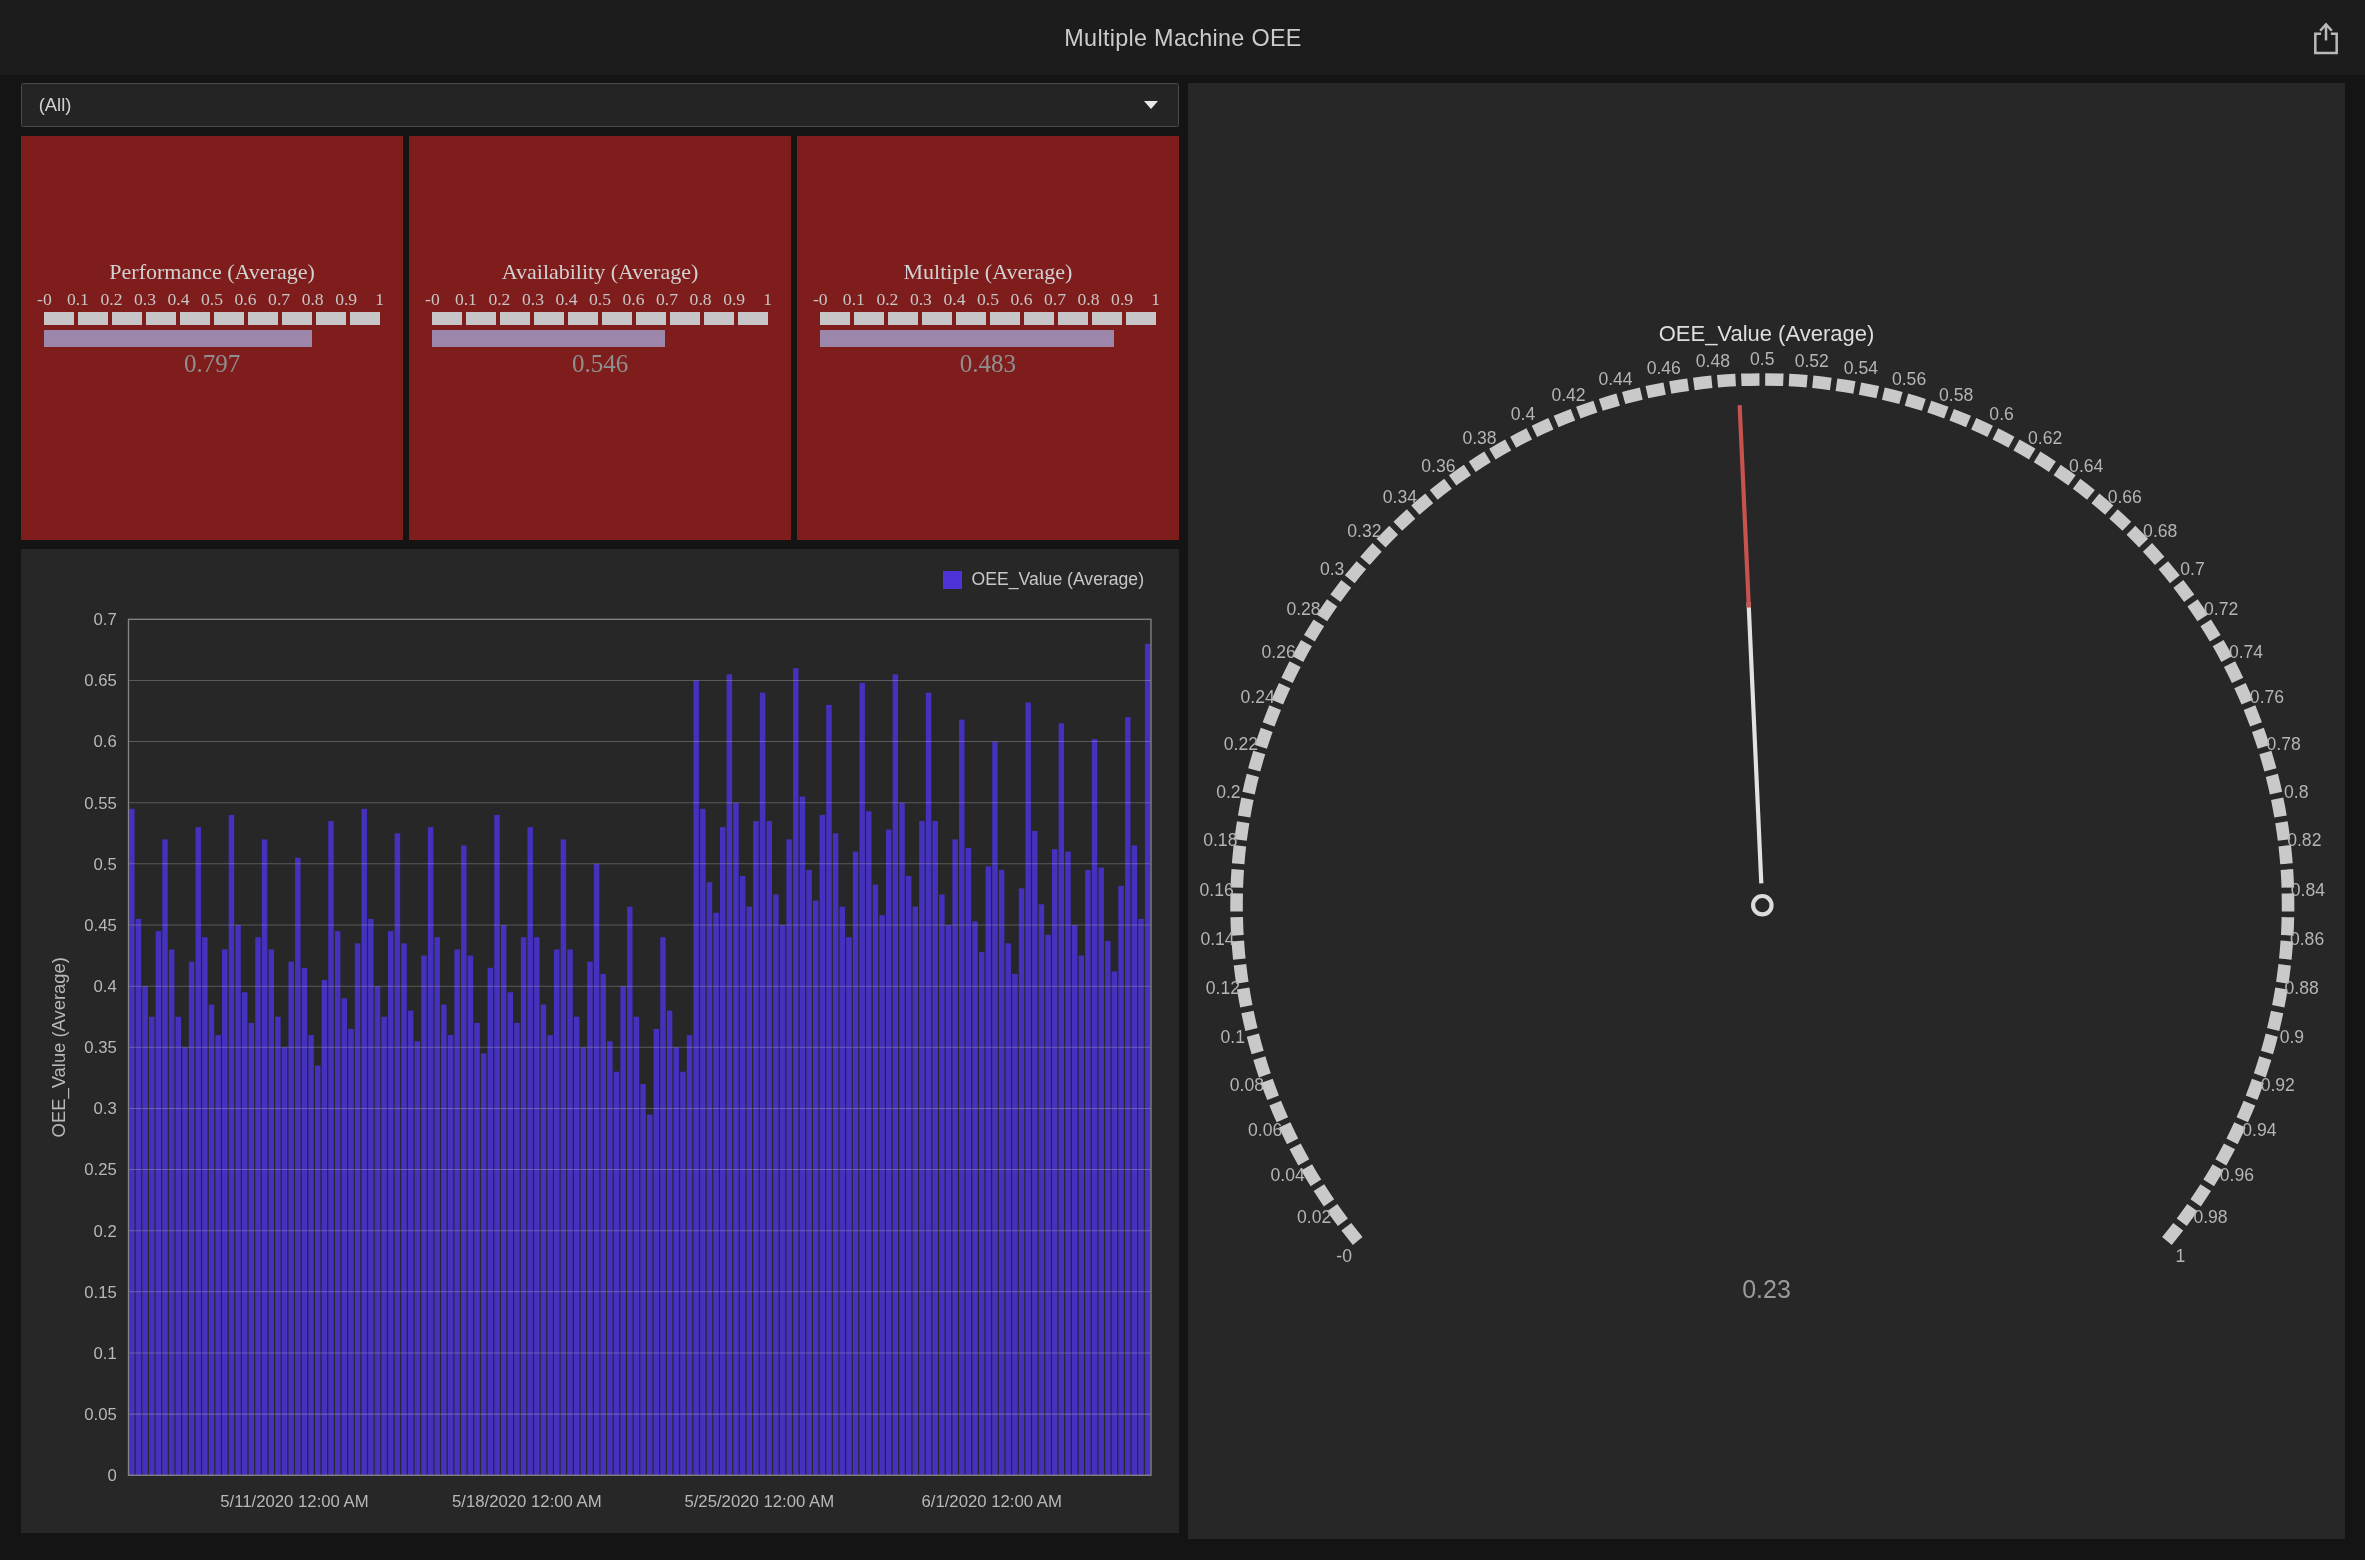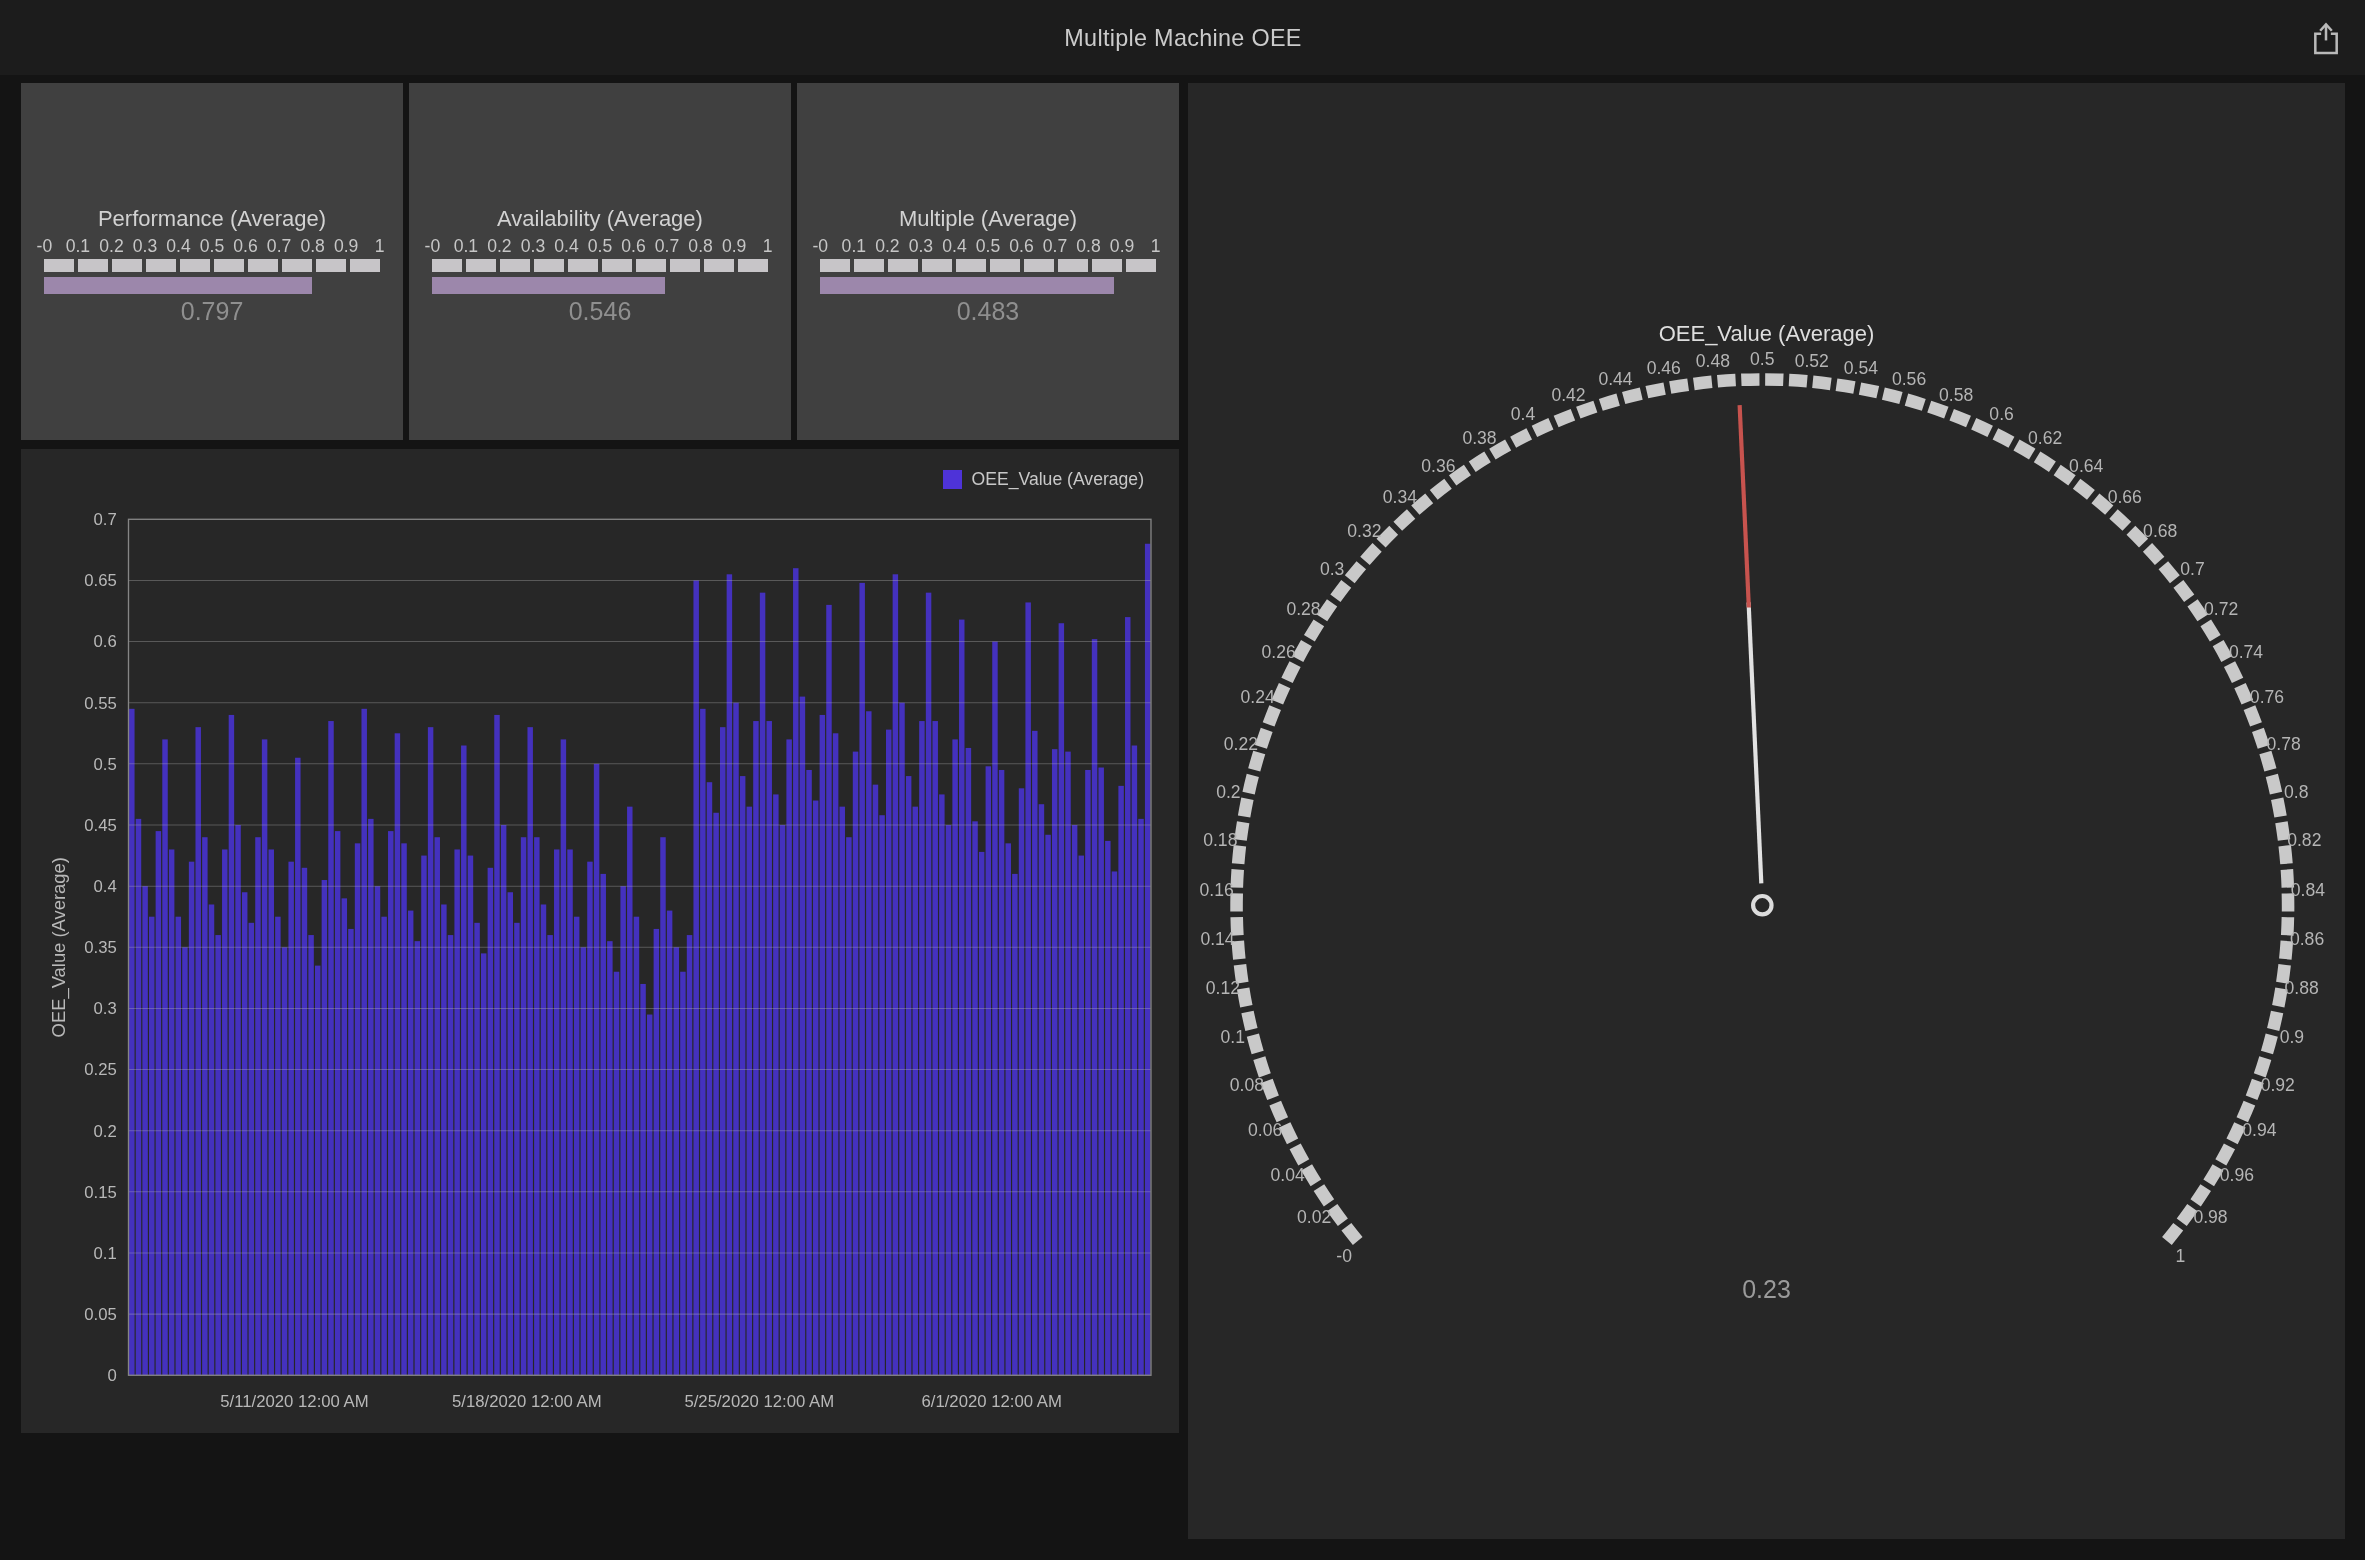--- a/index.html
+++ b/index.html
@@ -20,21 +20,21 @@
        font-size:18.4px;color:#d2d2d2;}
   .dropdown-caret{position:absolute;right:20px;top:50%;transform:translateY(-50%);
        width:0;height:0;border-left:7.5px solid transparent;border-right:7.5px solid transparent;
        border-top:8.4px solid #e8e8e6;}
   .set-filter{width:100%;height:41px;background:#242424;border:0.8px solid #6b6b6b;
        border-radius:6.7px;box-sizing:border-box;display:flex;align-items:center;justify-content:center;
        font-size:17.6px;color:#bdbdbd;margin-bottom:10px;cursor:pointer;
        font-family:"Liberation Sans","DejaVu Sans",sans-serif;}
 
   .cards{display:flex;gap:5.9px;margin-bottom:9.2px;}
-  .card{flex:1;height:357px;background:#404040;position:relative;}
+  .card{flex:1;height:404px;background:#7f1d1d;position:relative;font-family:Liberation Serif, serif;}
   .lg{position:absolute;left:23.4px;right:23.4px;top:125px;}
   .lg-title{text-align:center;font-size:22px;line-height:22px;color:#d2d2d2;margin-bottom:5px;}
   .lg-ticks{position:relative;height:22px;font-size:17.6px;color:#c6c6c6;}
   .lg-ticks span{position:absolute;top:0.8px;transform:translateX(-50%);}
   .lg-scale{display:flex;gap:4.2px;height:13.4px;margin-top:1.7px;}
   .lg-scale div{flex:1;background:#c7c5c8;}
   .lg-bar-track{margin-top:5px;height:16.7px;}
   .lg-bar{height:100%;background:#9c87ab;}
   .lg-value{text-align:center;font-size:25px;color:#8f8f8f;margin-top:3.3px;}
 
@@ -60,20 +60,24 @@
   <div class="topbar-title">Multiple Machine OEE</div>
   <svg class="share-btn" viewBox="0 0 30 34">
     <path d="M15 19 L15 3" stroke="#b9b9b9" stroke-width="2.6" fill="none"></path>
     <path d="M9 9 L15 2.5 L21 9" stroke="#b9b9b9" stroke-width="2.6" fill="none" stroke-linejoin="miter"></path>
     <path d="M10 12 H4 V32 H26 V12 H20" stroke="#b9b9b9" stroke-width="2.6" fill="none"></path>
   </svg>
 </div>
 
 <div class="left-col">
 
+  <div class="dropdown">
+    <span class="dropdown-text">(All)</span>
+    <span class="dropdown-caret"></span>
+  </div>
 
 
   <div class="cards">
     <div class="card">
       <div class="lg">
         <div class="lg-title">Performance (Average)</div>
         <div class="lg-ticks">
             <span style="left: 0%;">-0</span>
             <span style="left: 10%;">0.1</span>
             <span style="left: 20%;">0.2</span>

